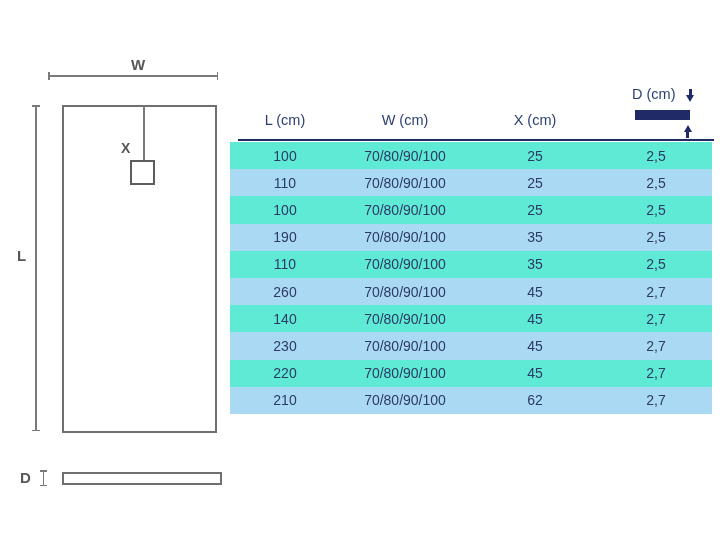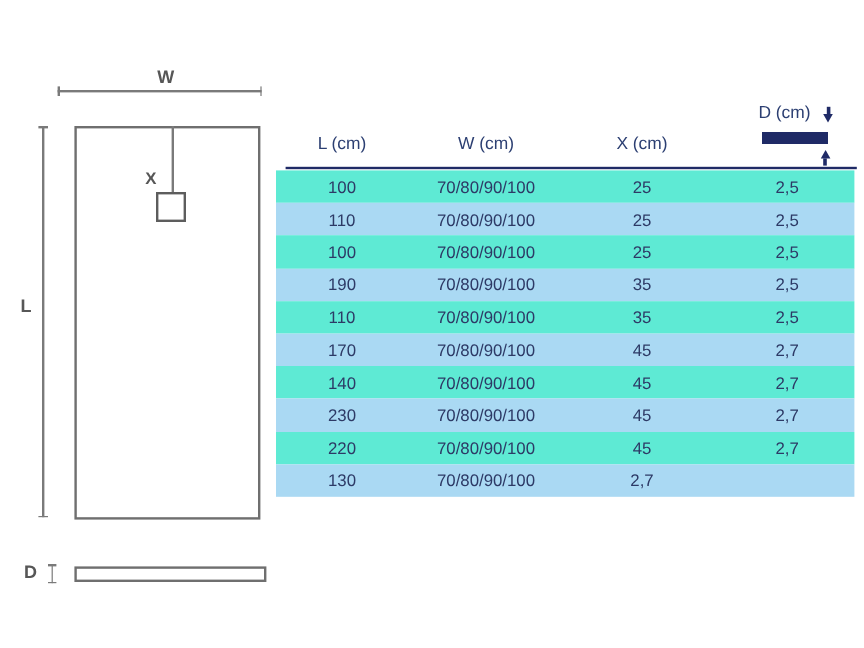--- a/index.html
+++ b/index.html
@@ -142,21 +142,21 @@
           <div class="tcell">35</div>
           <div class="tcell">2,5</div>
         </div>
         <div class="trow">
           <div class="tcell">110</div>
           <div class="tcell">70/80/90/100</div>
           <div class="tcell">35</div>
           <div class="tcell">2,5</div>
         </div>
         <div class="trow alt">
-          <div class="tcell">170</div>
+          <div class="tcell">260</div>
           <div class="tcell">70/80/90/100</div>
           <div class="tcell">45</div>
           <div class="tcell">2,7</div>
         </div>
         <div class="trow">
           <div class="tcell">140</div>
           <div class="tcell">70/80/90/100</div>
           <div class="tcell">45</div>
           <div class="tcell">2,7</div>
         </div>
@@ -166,20 +166,21 @@
           <div class="tcell">45</div>
           <div class="tcell">2,7</div>
         </div>
         <div class="trow">
           <div class="tcell">220</div>
           <div class="tcell">70/80/90/100</div>
           <div class="tcell">45</div>
           <div class="tcell">2,7</div>
         </div>
         <div class="trow alt">
-          <div class="tcell">130</div>
+          <div class="tcell">210</div>
           <div class="tcell">70/80/90/100</div>
+          <div class="tcell">62</div>
           <div class="tcell">2,7</div>
         </div>
       </div>
   </div>
 
 </div>
 
 </body></html>

